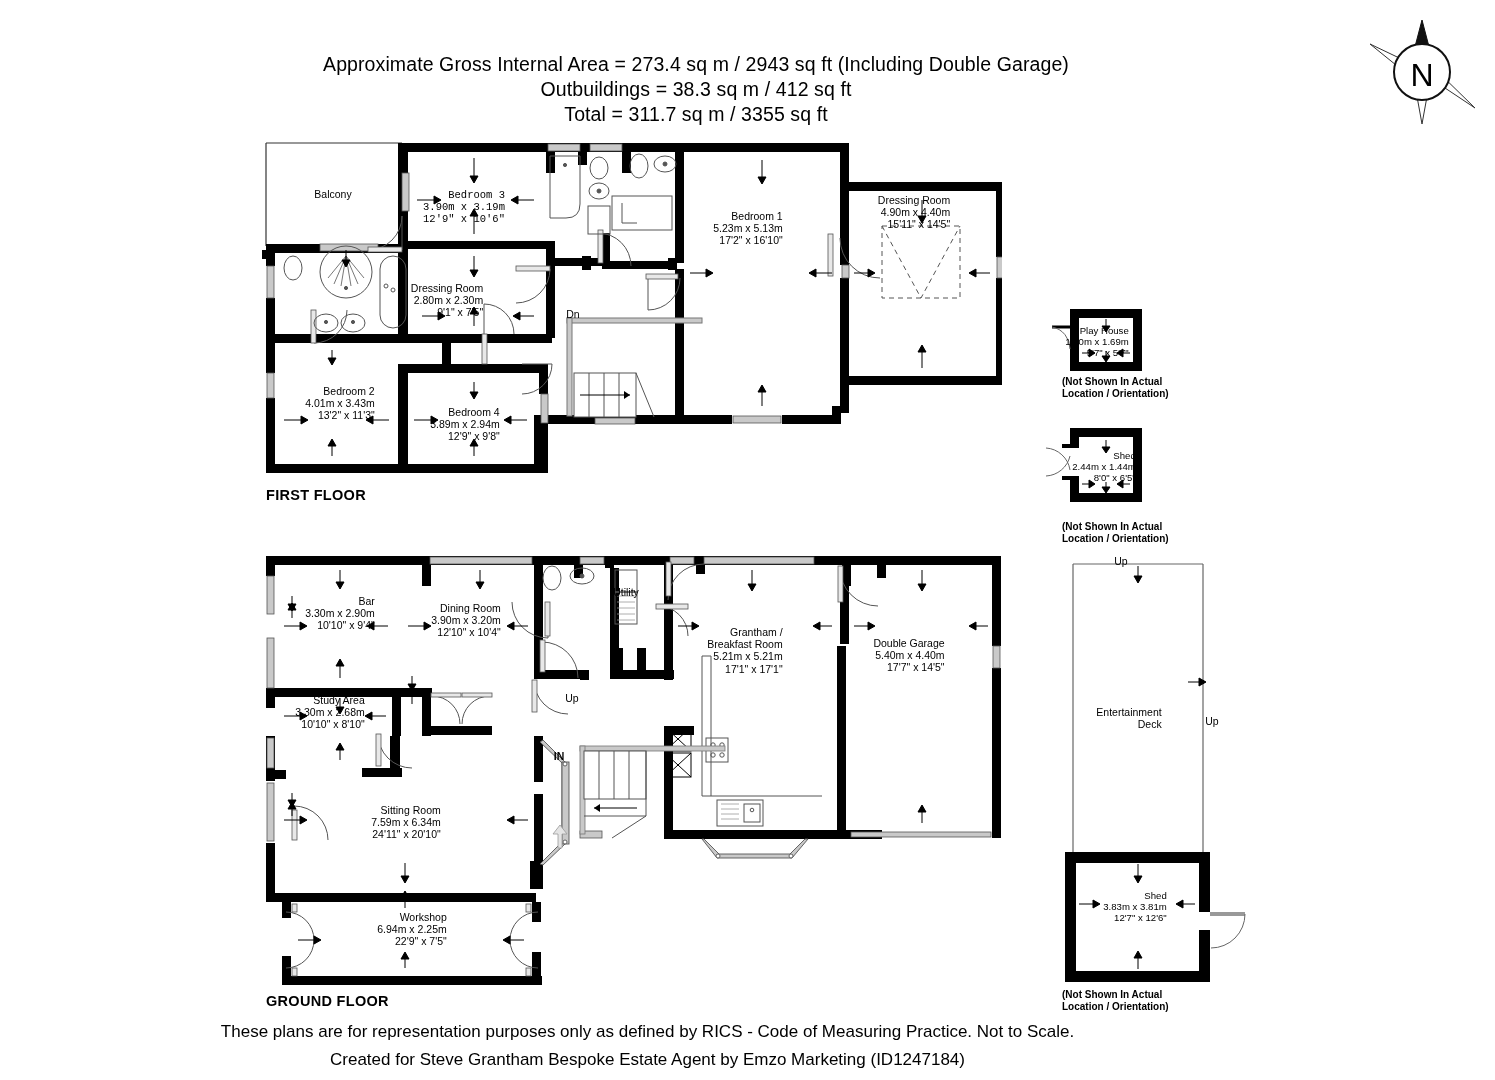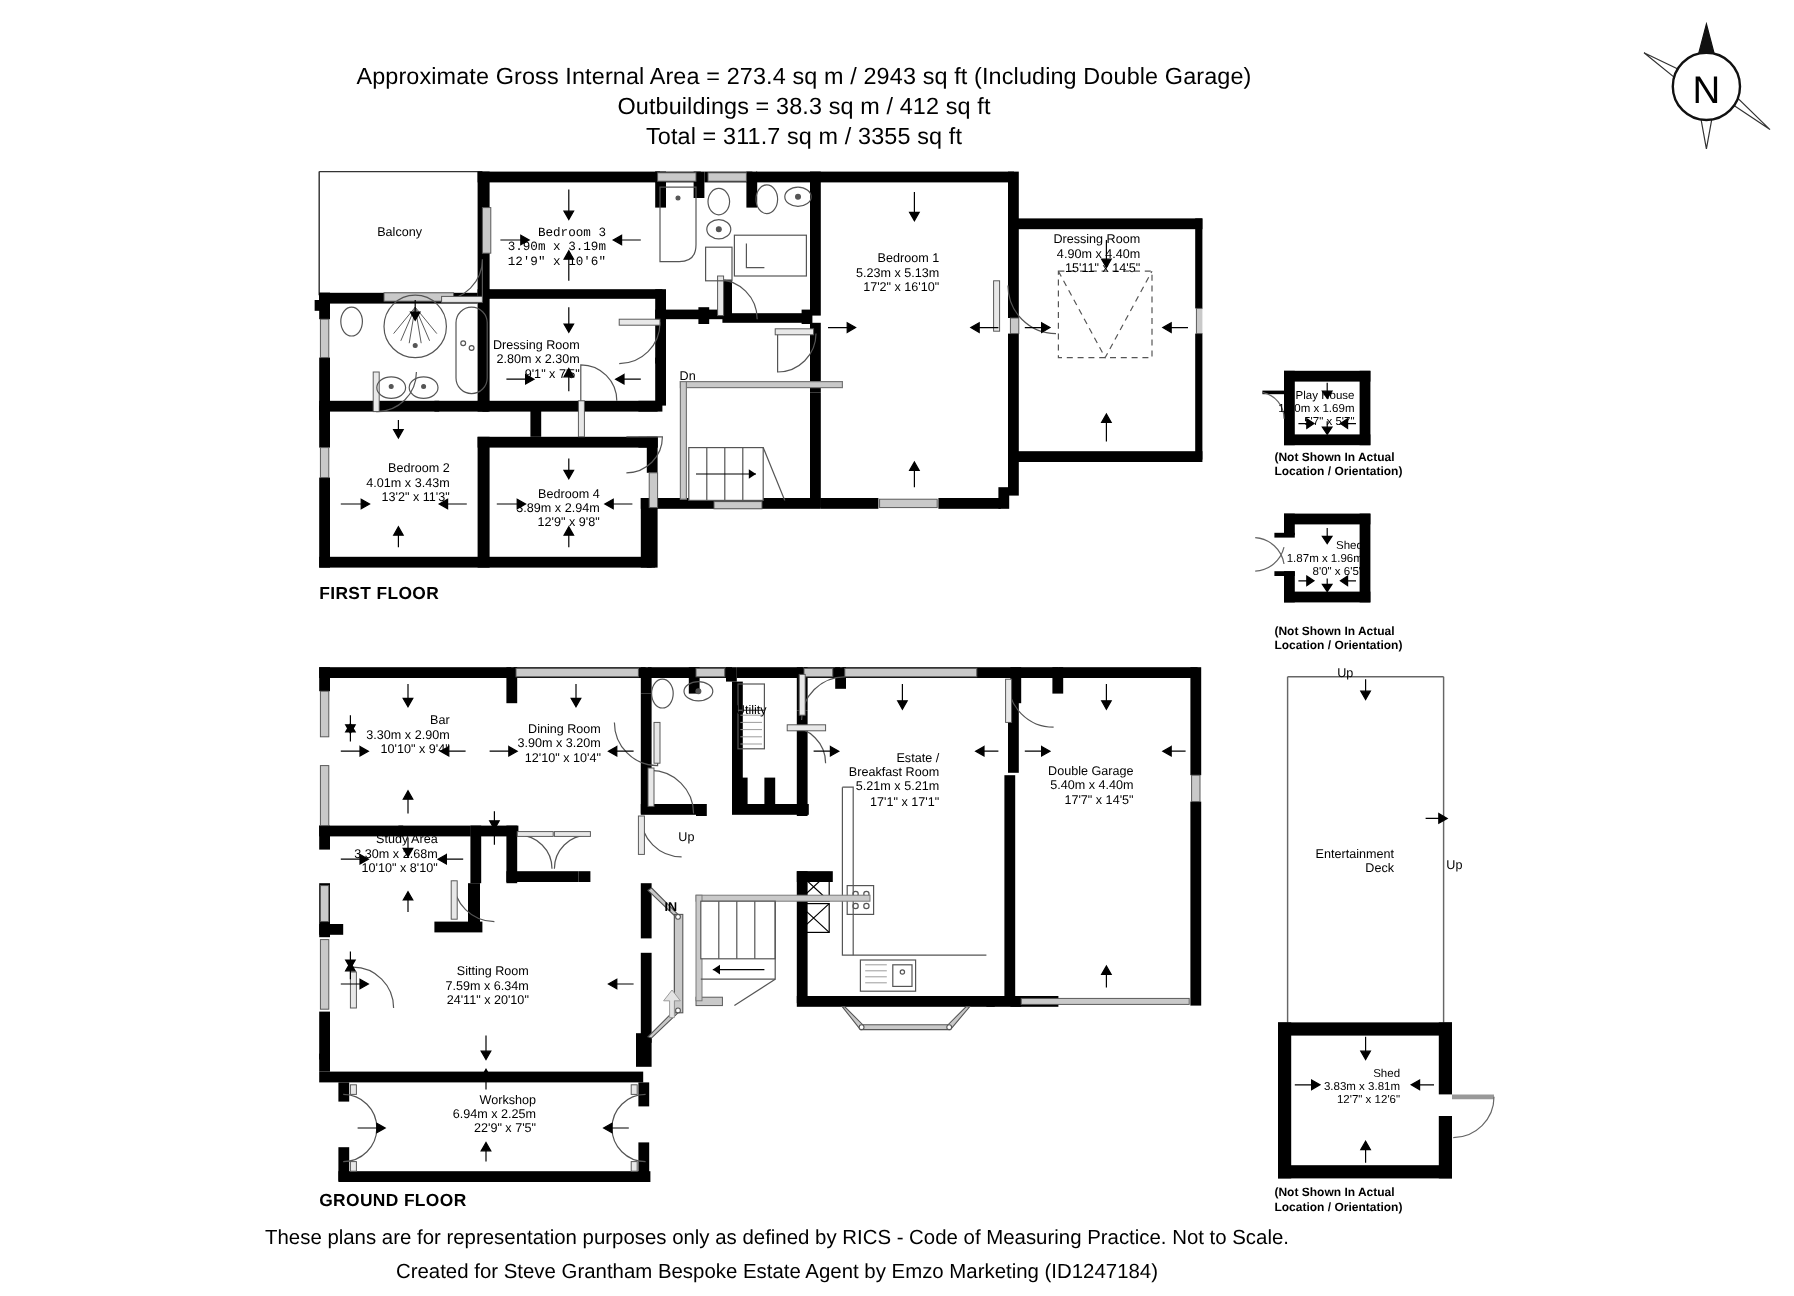--- a/index.html
+++ b/index.html
@@ -6,21 +6,21 @@
   html,body{margin:0;padding:0;background:#ffffff;}
   body{
     width:1495px;height:1080px;position:relative;overflow:hidden;
     font-family:"Liberation Sans", sans-serif;
     color:#000;
   }
   .abs{position:absolute;}
   
   #header{
     left:0;top:52px;width:1340px;text-align:center;
-    font-size:19.5px;line-height:25px;letter-spacing:0.1px;
+    font-size:19.5px;line-height:25px;letter-spacing:0.1px;padding-left:26px;
   }
   #header div{white-space:nowrap;}
   
   #footer{
     left:0;top:1018px;width:1295px;text-align:center;
     font-size:17px;line-height:28px;
   }
   
   .floor-caption{
     font-size:14.5px;font-weight:bold;letter-spacing:0.3px;
@@ -521,21 +521,21 @@
   <span class="nm">Sitting Room</span>
   <span class="dm">7.59m x 6.34m</span>
   <span class="dm">24'11" x 20'10"</span>
 </div>
 <div class="rl" style="left:412px;top:929px;">
   <span class="nm">Workshop</span>
   <span class="dm">6.94m x 2.25m</span>
   <span class="dm">22'9" x 7'5"</span>
 </div>
 <div class="rl" style="left:745px;top:650px;">
-  <span class="nm">Estate /</span>
+  <span class="nm">Grantham /</span>
   <span class="nm">Breakfast Room</span>
   <span class="dm">5.21m x 5.21m</span>
   <span class="dm">17'1" x 17'1"</span>
 </div>
 <div class="rl" style="left:909px;top:655px;">
   <span class="nm">Double Garage</span>
   <span class="dm">5.40m x 4.40m</span>
   <span class="dm">17'7" x 14'5"</span>
 </div>
 <div class="tag" style="left:626px;top:592px;">Utility</div>
@@ -587,21 +587,21 @@
   <g stroke="#000" stroke-width="1" fill="#000">
     <path d="M66,16 L66,28 M62,23 l4,6 l4,-6 z"></path>
     <path d="M66,68 L66,58 M62,63 l4,6 l4,-6 z"></path>
     <path d="M42,60 L54,60 M49,56 l6,4 l-6,4 z"></path>
     <path d="M90,60 L78,60 M83,56 l-6,4 l6,4 z"></path>
   </g>
 </svg>
 </div>
 <div class="rl small" style="left:1104px;top:466px;">
   <span class="nm">Shed</span>
-  <span class="dm">1.87m x 1.96m</span>
+  <span class="dm">2.44m x 1.44m</span>
   <span class="dm">8'0" x 6'5"</span>
 </div>
 <div class="note" style="left:1062px;top:521px;">
   <div>(Not Shown In Actual</div>
   <div>Location / Orientation)</div>
 </div>
 
 <div class="plan" style="left:1055px;top:552px;">
 <svg width="210" height="440" viewBox="0 0 210 440">
 

